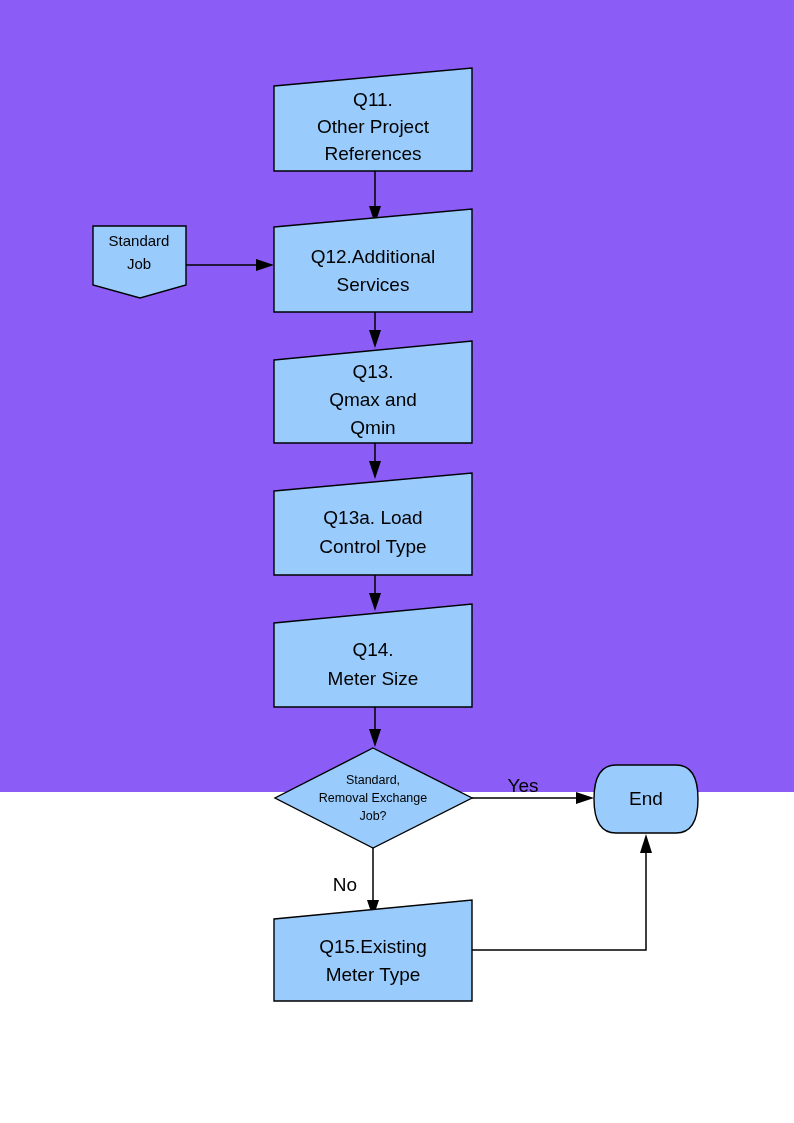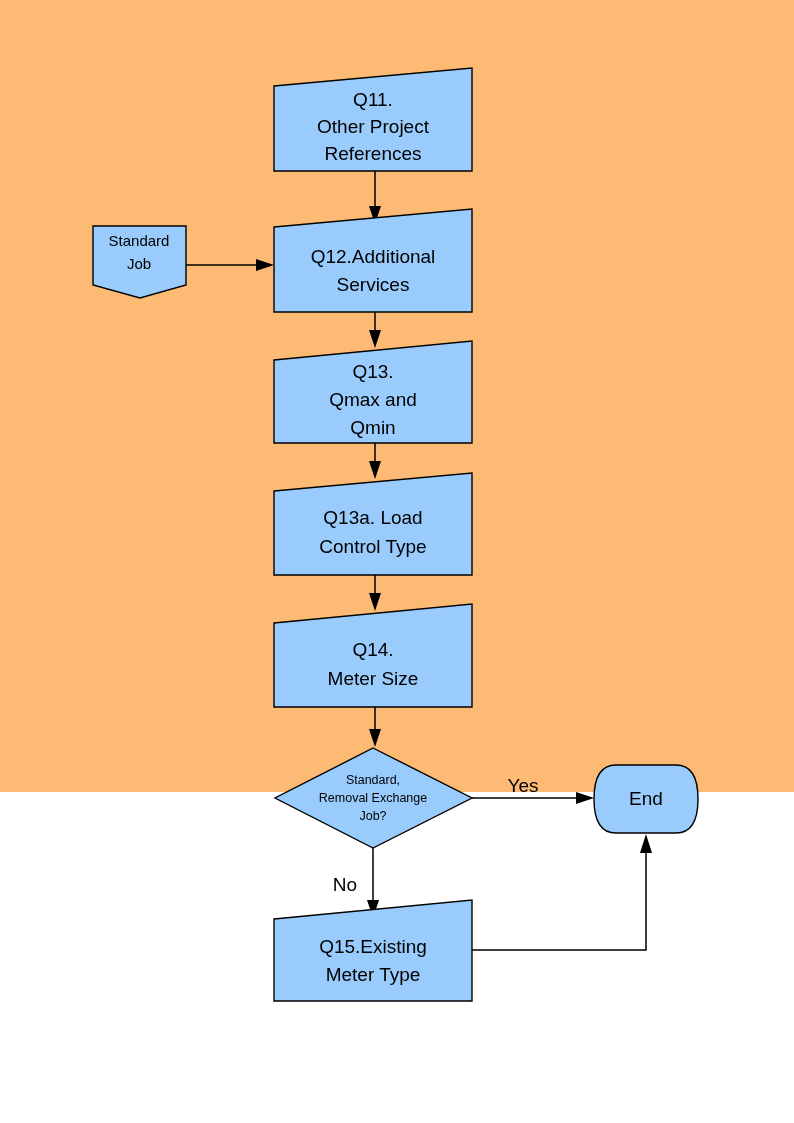--- a/index.html
+++ b/index.html
@@ -10,21 +10,21 @@
   body {
     width: 794px;
     height: 1123px;
     font-family: "Liberation Sans", sans-serif;
     overflow: hidden;
   }
   #flowchart-root {
     position: relative;
     width: 794px;
     height: 792px;
-    background: #fdba74;
+    background: #8b5cf6;
     text-decoration: underline;
   }
   svg#diagram {
     display: block;
     width: 794px;
     height: 1123px;
   }
   .node-shape {
     fill: #99ccfd;
     stroke: #000000;

